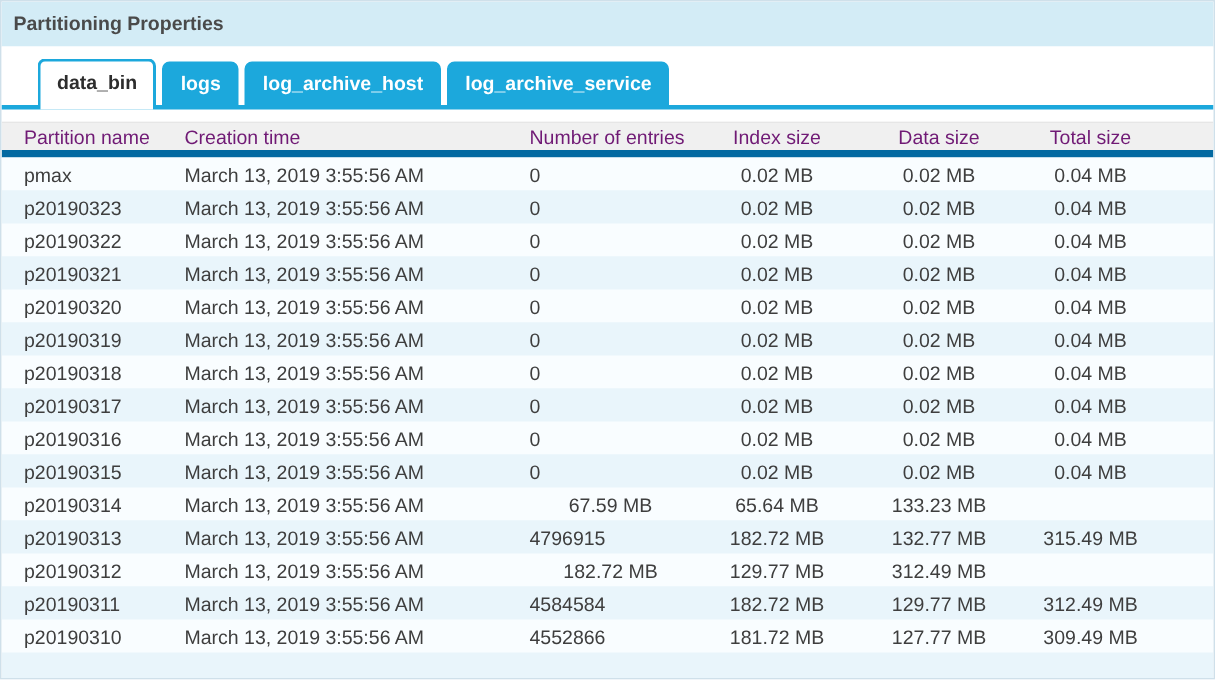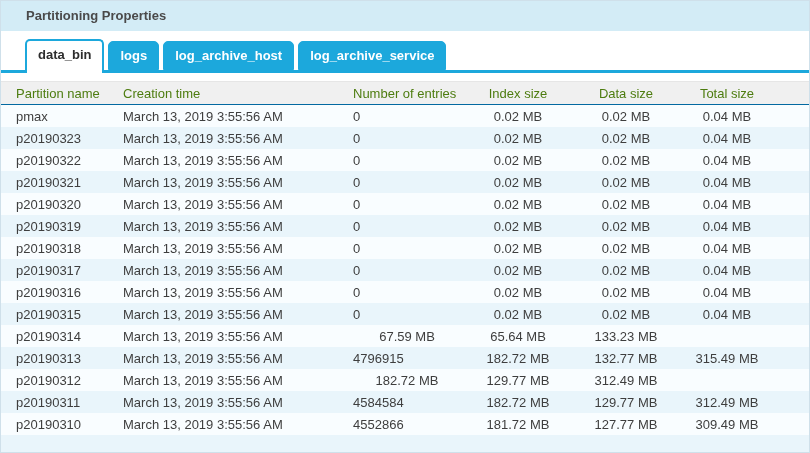--- a/index.html
+++ b/index.html
@@ -17,21 +17,21 @@
   }
 
   .titlebar {
     height: 30px;
     flex: 0 0 30px;
     background: #d3ecf6;
     color: #4a4a4a;
     font-size: 13px;
     font-weight: bold;
     line-height: 30px;
-    padding-left: 25px;
+    padding-left: 8px;
   }
 
   .tabbar-wrap { padding-top: 8px; background: #ffffff; }
   .tabbar {
     display: flex;
     align-items: flex-end;
     gap: 4px;
     padding-left: 24px;
     border-bottom: 3px solid #1ca8dc;
   }
@@ -70,22 +70,22 @@
   .grid-row {
     display: grid;
     grid-template-columns: 122px 230px 108px 114px 102px 100px 1fr;
     align-items: center;
   }
   .thead {
     height: 24px;
     flex: 0 0 24px;
     background: #f0f0f0;
     border-top: 1px solid #e6e6e6;
-    border-bottom: 1px solid #0369a1;
-    color: #4d7c0f;
+    border-bottom: 5px solid #0369a1;
+    color: #701a75;
     font-size: 13px;
   }
   .cell { padding: 0; white-space: nowrap; overflow: hidden; }
   .c0 { padding-left: 15px; text-align: left; }
   .c1, .c2 { text-align: left; }
   .c3, .c4, .c5 { text-align: center; }
 
   .tbody { flex: 1; background: #e9f5fb; overflow: hidden; }
   .trow {
     height: 22px;

